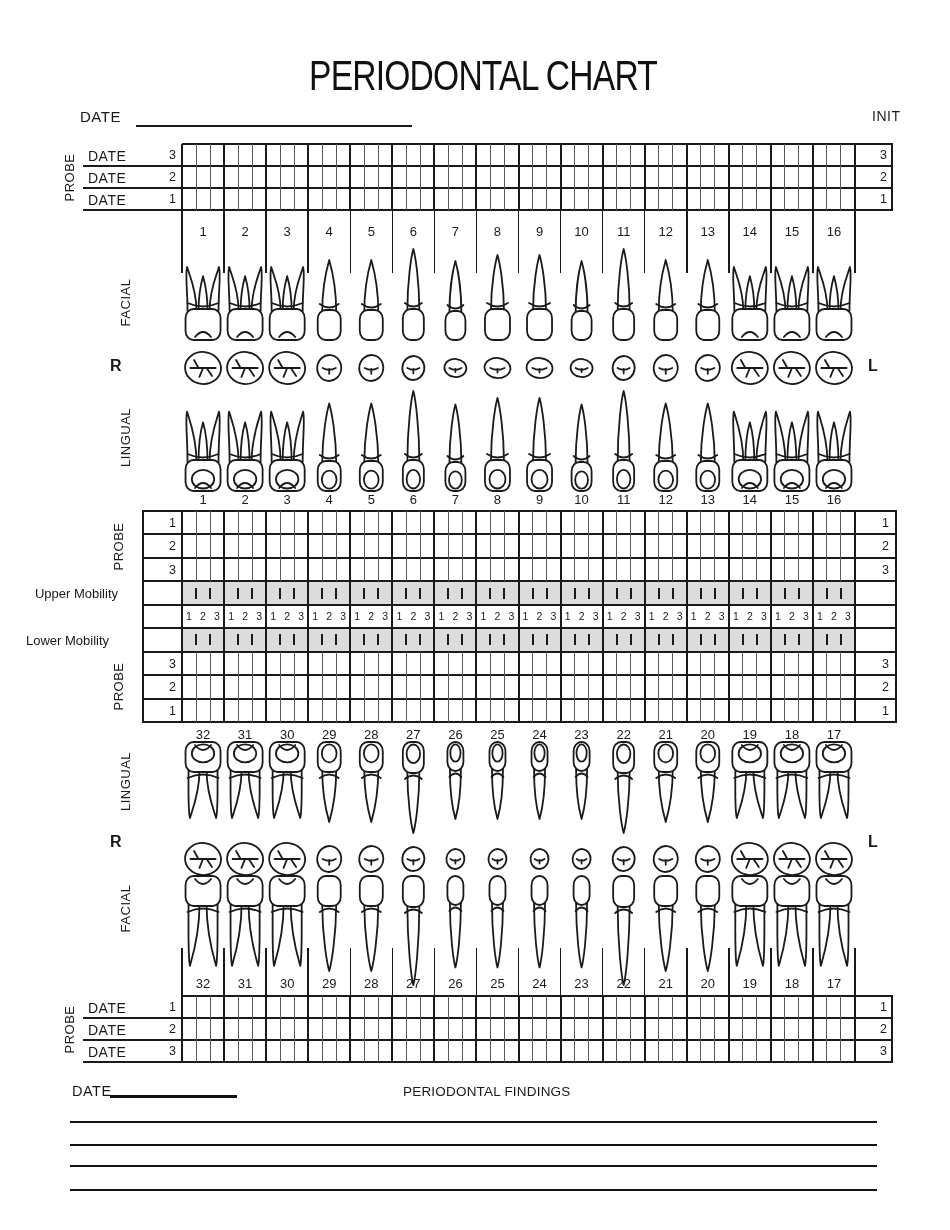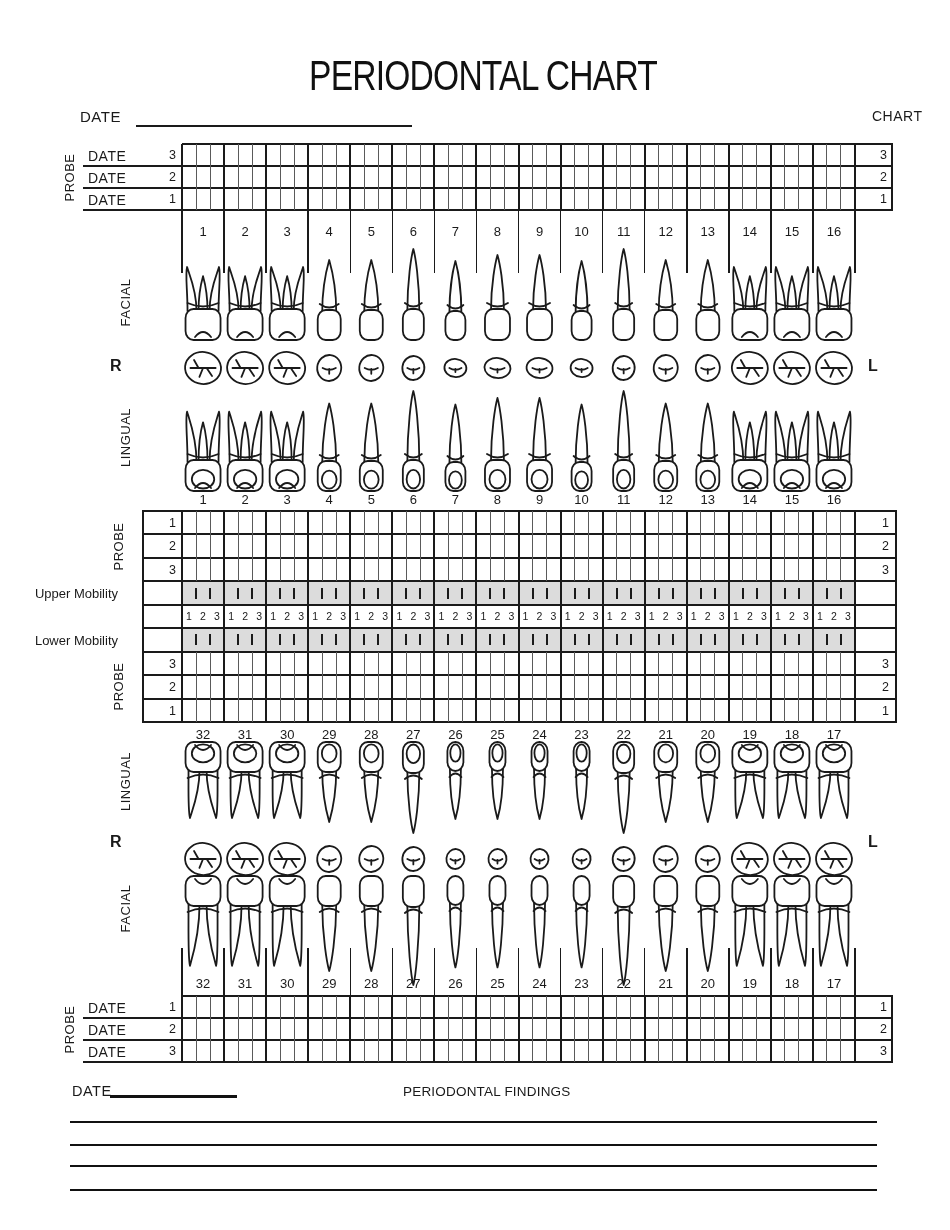--- a/index.html
+++ b/index.html
@@ -19,21 +19,21 @@
   .findings{position:absolute;left:403px;top:1084px;font-size:13.5px;color:#1a1a1a;letter-spacing:.2px}
   svg{position:absolute;left:0;top:0}
 </style>
 </head>
 <body>
 
 <div class="page">
   <div class="title">PERIODONTAL CHART</div>
   <div class="name-label">DATE</div>
   <div class="name-line"></div>
-  <div class="init-label">CHART</div>
+  <div class="init-label">INIT</div>
 
   <div id="builddock">
       <div class="ln" style="left: 182px; top: 143px; width: 711px; height: 2px; background: rgb(26, 26, 26);"></div>
       <div class="ln" style="left: 83px; top: 165px; width: 810px; height: 2px; background: rgb(26, 26, 26);"></div>
       <div class="ln" style="left: 83px; top: 187px; width: 810px; height: 2px; background: rgb(26, 26, 26);"></div>
       <div class="ln" style="left: 83px; top: 209px; width: 810px; height: 2px; background: rgb(26, 26, 26);"></div>
       <div class="ln" style="left: 181px; top: 144px; width: 2px; height: 66px; background: rgb(26, 26, 26);"></div>
       <div class="ln" style="left: 223.062px; top: 144px; width: 2px; height: 66px; background: rgb(26, 26, 26);"></div>
       <div class="ln" style="left: 265.125px; top: 144px; width: 2px; height: 66px; background: rgb(26, 26, 26);"></div>
       <div class="ln" style="left: 307.188px; top: 144px; width: 2px; height: 66px; background: rgb(26, 26, 26);"></div>
@@ -1108,21 +1108,21 @@
       <div class="t" style="left: 856px; top: 563.88px; font-size: 12.5px; width: 33px; text-align: right;">3</div>
       <div class="t" style="left: 146px; top: 657.64px; font-size: 12.5px; width: 30px; text-align: right;">3</div>
       <div class="t" style="left: 856px; top: 657.64px; font-size: 12.5px; width: 33px; text-align: right;">3</div>
       <div class="t" style="left: 146px; top: 681.08px; font-size: 12.5px; width: 30px; text-align: right;">2</div>
       <div class="t" style="left: 856px; top: 681.08px; font-size: 12.5px; width: 33px; text-align: right;">2</div>
       <div class="t" style="left: 146px; top: 704.52px; font-size: 12.5px; width: 30px; text-align: right;">1</div>
       <div class="t" style="left: 856px; top: 704.52px; font-size: 12.5px; width: 33px; text-align: right;">1</div>
       <div class="t" style="left: 58px; top: 539.66px; font-size: 13px; width: 120px; text-align: center; letter-spacing: 0.5px; transform: rotate(-90deg);">PROBE</div>
       <div class="t" style="left: 58px; top: 680.3px; font-size: 13px; width: 120px; text-align: center; letter-spacing: 0.5px; transform: rotate(-90deg);">PROBE</div>
       <div class="t" style="left: 26px; top: 587.32px; font-size: 13px; width: 92px; text-align: right;">Upper Mobility</div>
-      <div class="t" style="left: 26px; top: 634.2px; font-size: 13px; width: 92px; text-align: right;">Lower Mobility</div>
+      <div class="t" style="left: 26px; top: 634.2px; font-size: 13px; width: 92px; ">Lower Mobility</div>
       <div class="ln" style="left: 181.25px; top: 211px; width: 1.5px; height: 62px; background: rgb(26, 26, 26);"></div>
       <div class="ln" style="left: 181.25px; top: 948px; width: 1.5px; height: 48px; background: rgb(26, 26, 26);"></div>
       <div class="ln" style="left: 223.312px; top: 211px; width: 1.5px; height: 62px; background: rgb(26, 26, 26);"></div>
       <div class="ln" style="left: 223.312px; top: 948px; width: 1.5px; height: 48px; background: rgb(26, 26, 26);"></div>
       <div class="ln" style="left: 265.375px; top: 211px; width: 1.5px; height: 62px; background: rgb(26, 26, 26);"></div>
       <div class="ln" style="left: 265.375px; top: 948px; width: 1.5px; height: 48px; background: rgb(26, 26, 26);"></div>
       <div class="ln" style="left: 307.438px; top: 211px; width: 1.5px; height: 62px; background: rgb(26, 26, 26);"></div>
       <div class="ln" style="left: 307.438px; top: 948px; width: 1.5px; height: 48px; background: rgb(26, 26, 26);"></div>
       <div class="ln" style="left: 349.5px; top: 211px; width: 1.5px; height: 62px; background: rgb(26, 26, 26);"></div>
       <div class="ln" style="left: 349.5px; top: 948px; width: 1.5px; height: 48px; background: rgb(26, 26, 26);"></div>

